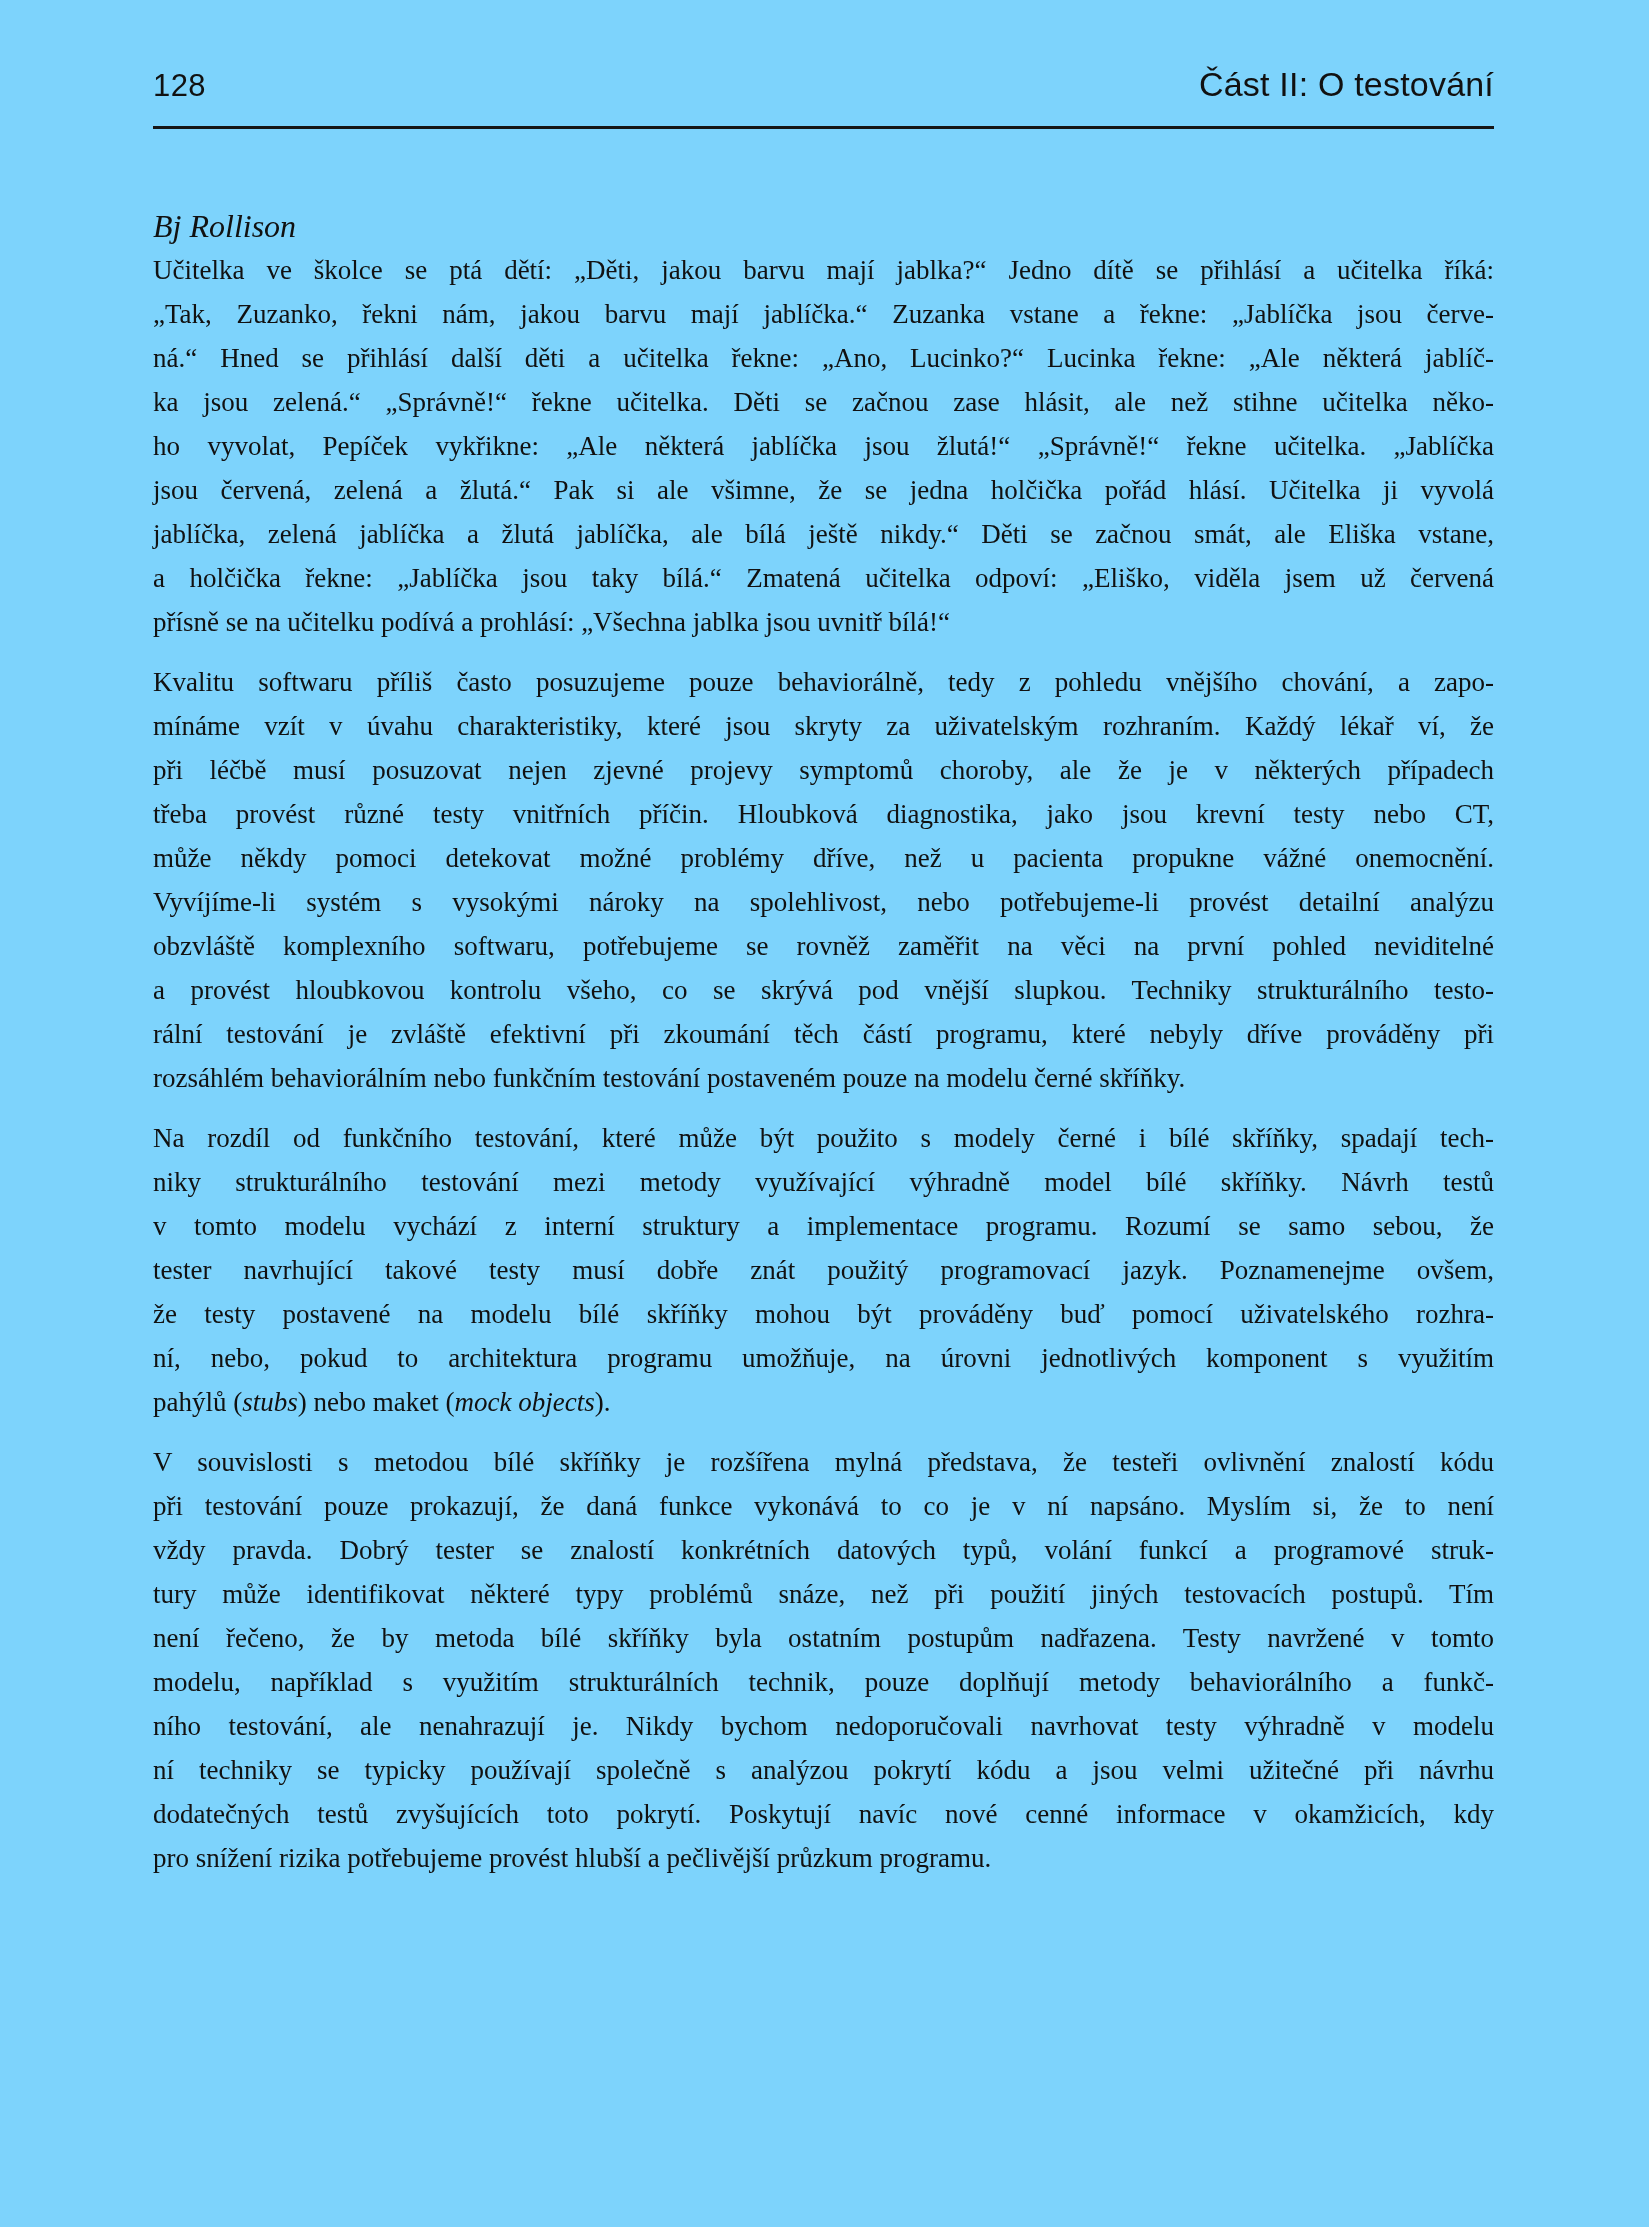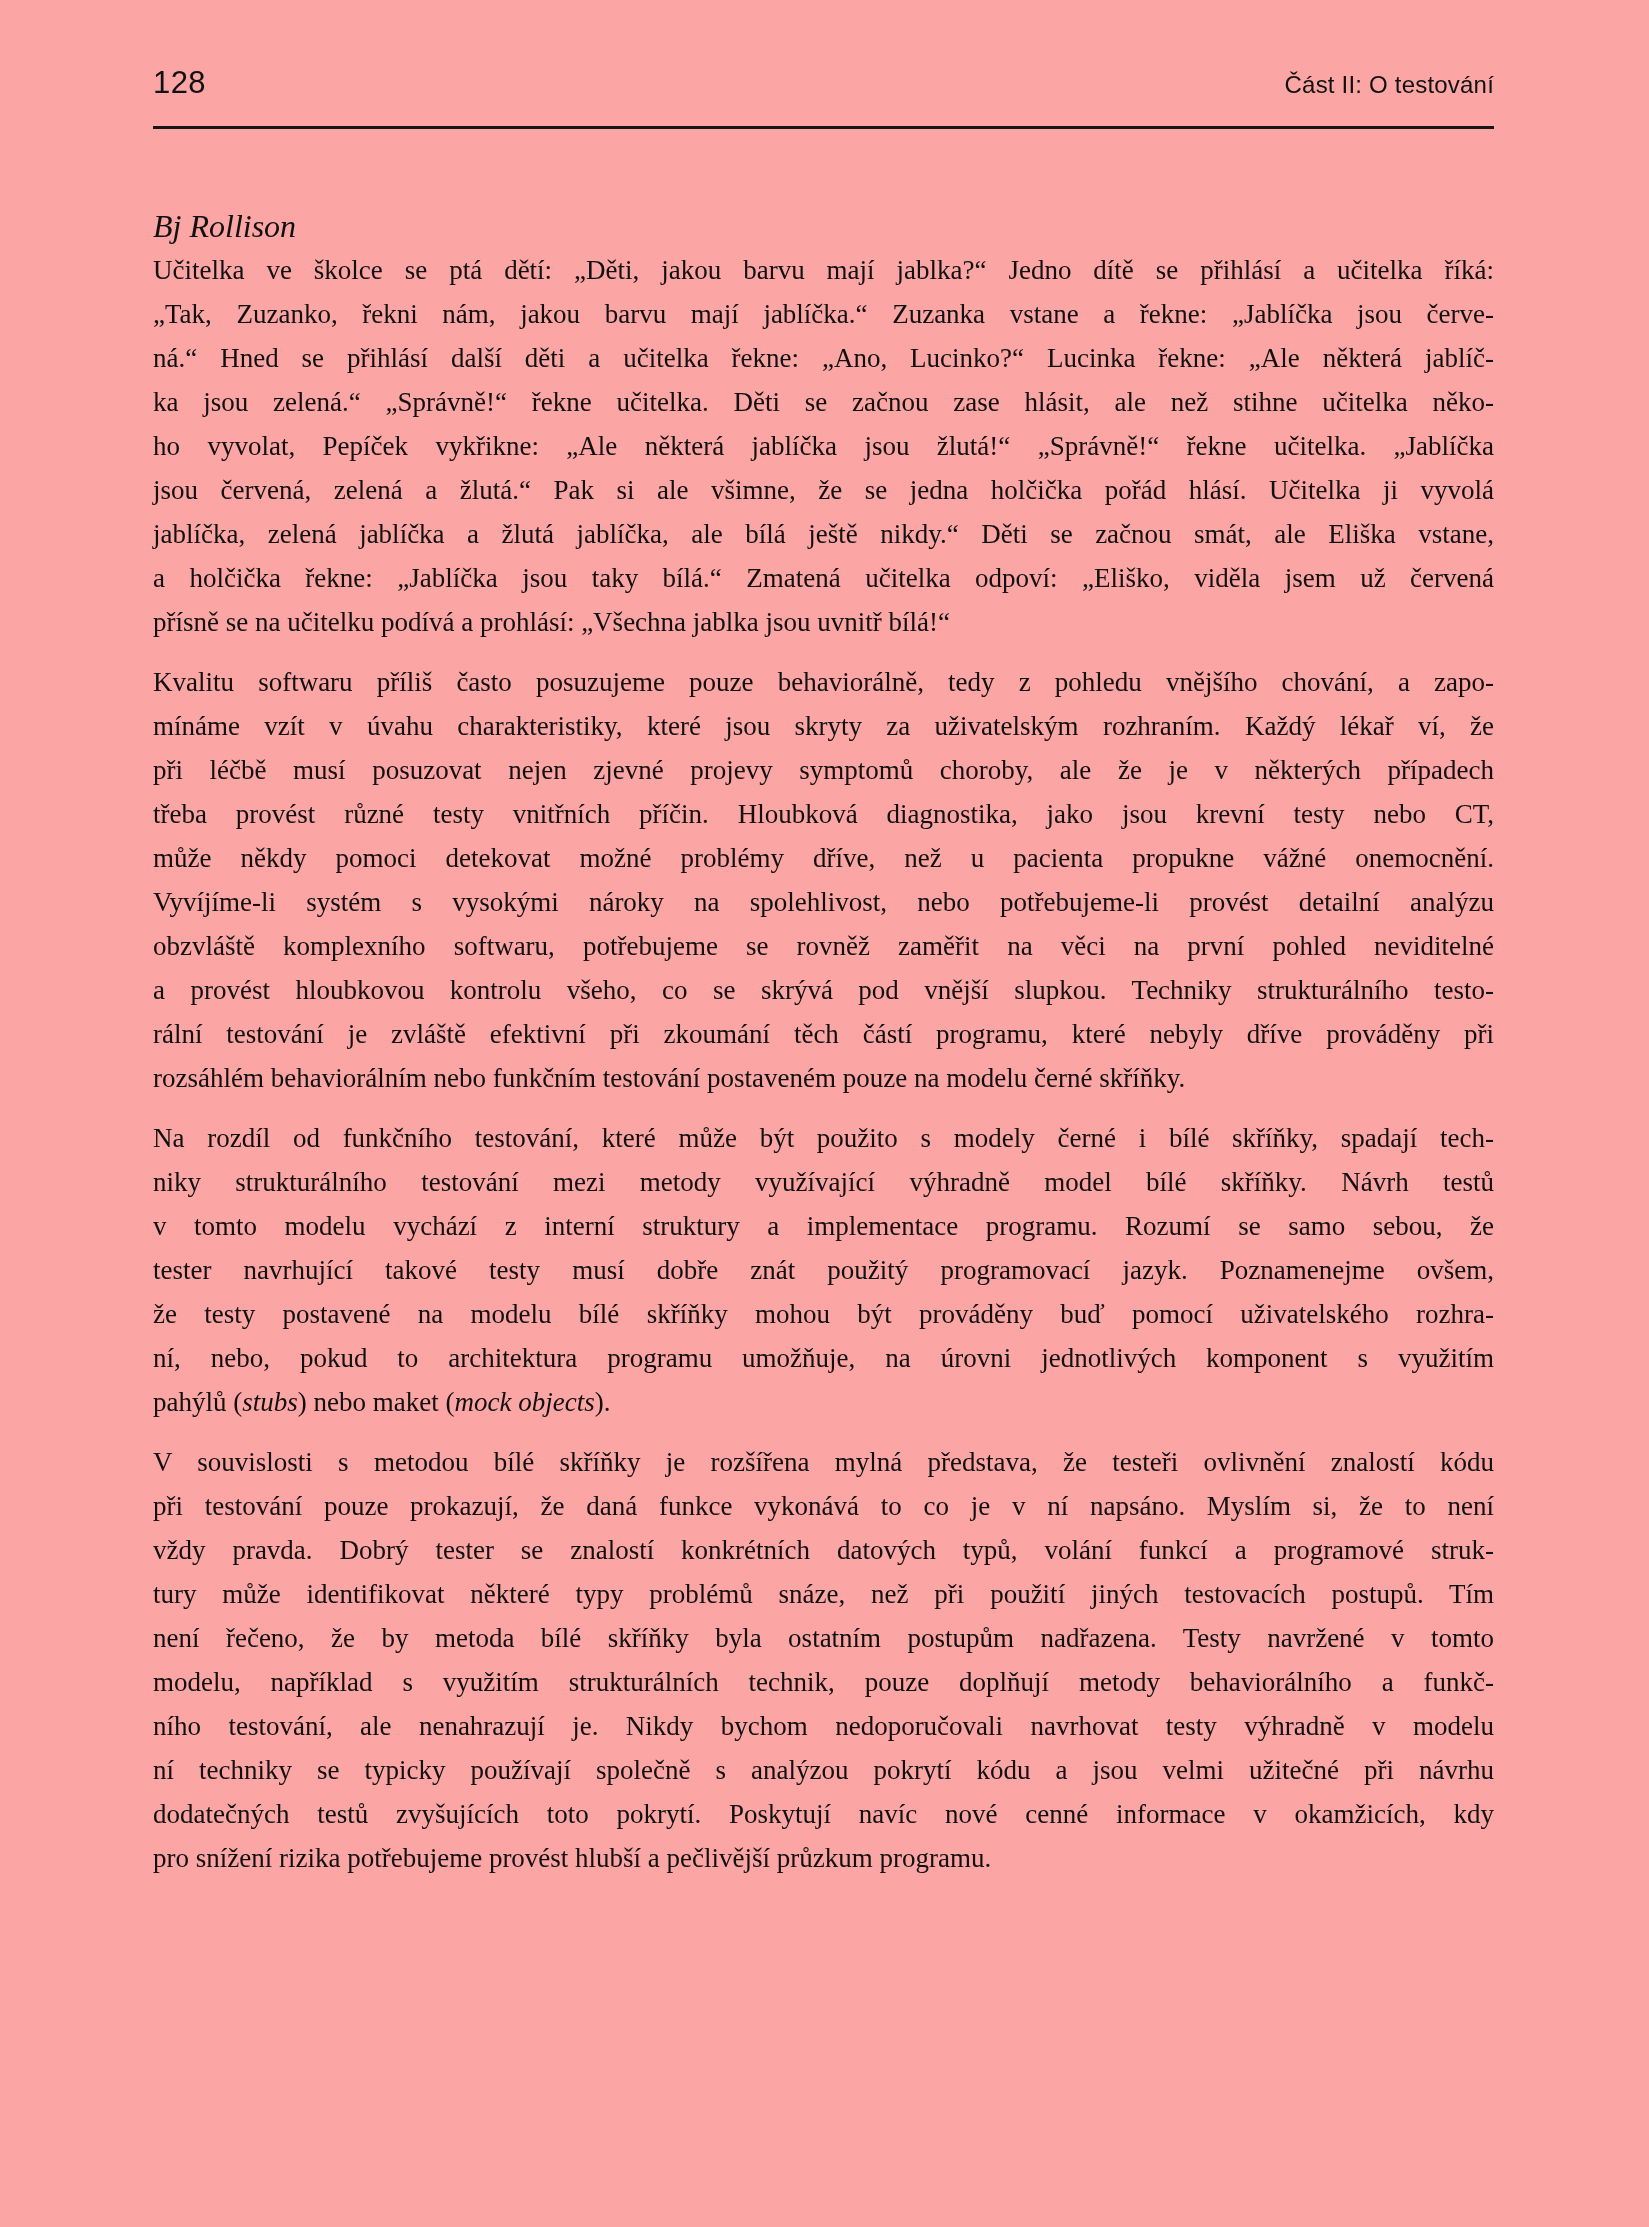--- a/index.html
+++ b/index.html
@@ -1,41 +1,41 @@
 <!DOCTYPE html>
 <html lang="cs" style="font-size:13.4px"><head>
 <meta charset="utf-8">
 <style>
   html, body { margin: 0; padding: 0; background: #ffffff; }
   .page {
     position: relative;
     width: 1650px;
     height: 2227px;
-    background: #fca5a5;
+    background: #7dd3fc;
     color: #111111;
     overflow: hidden;
   }
   .content-col {
     position: absolute;
     left: 153px;
     width: 1341px;
   }
   .running-header {
     top: 65px;
     display: flex;
     justify-content: space-between;
     align-items: baseline;
     font-family: "Liberation Sans", sans-serif;
   }
   .page-number {
     font-size: 31px;
     letter-spacing: 0.4px;
   }
   .section-title {
-    font-size: 24px;
+    font-size: 34px;
     letter-spacing: 0.2px;
   }
   .header-rule {
     top: 126px;
     border-top: 3.4px solid #161616;
     height: 0;
   }
   .author-line {
     top: 188px;
     font-family: "Liberation Serif", "DejaVu Serif", serif;

